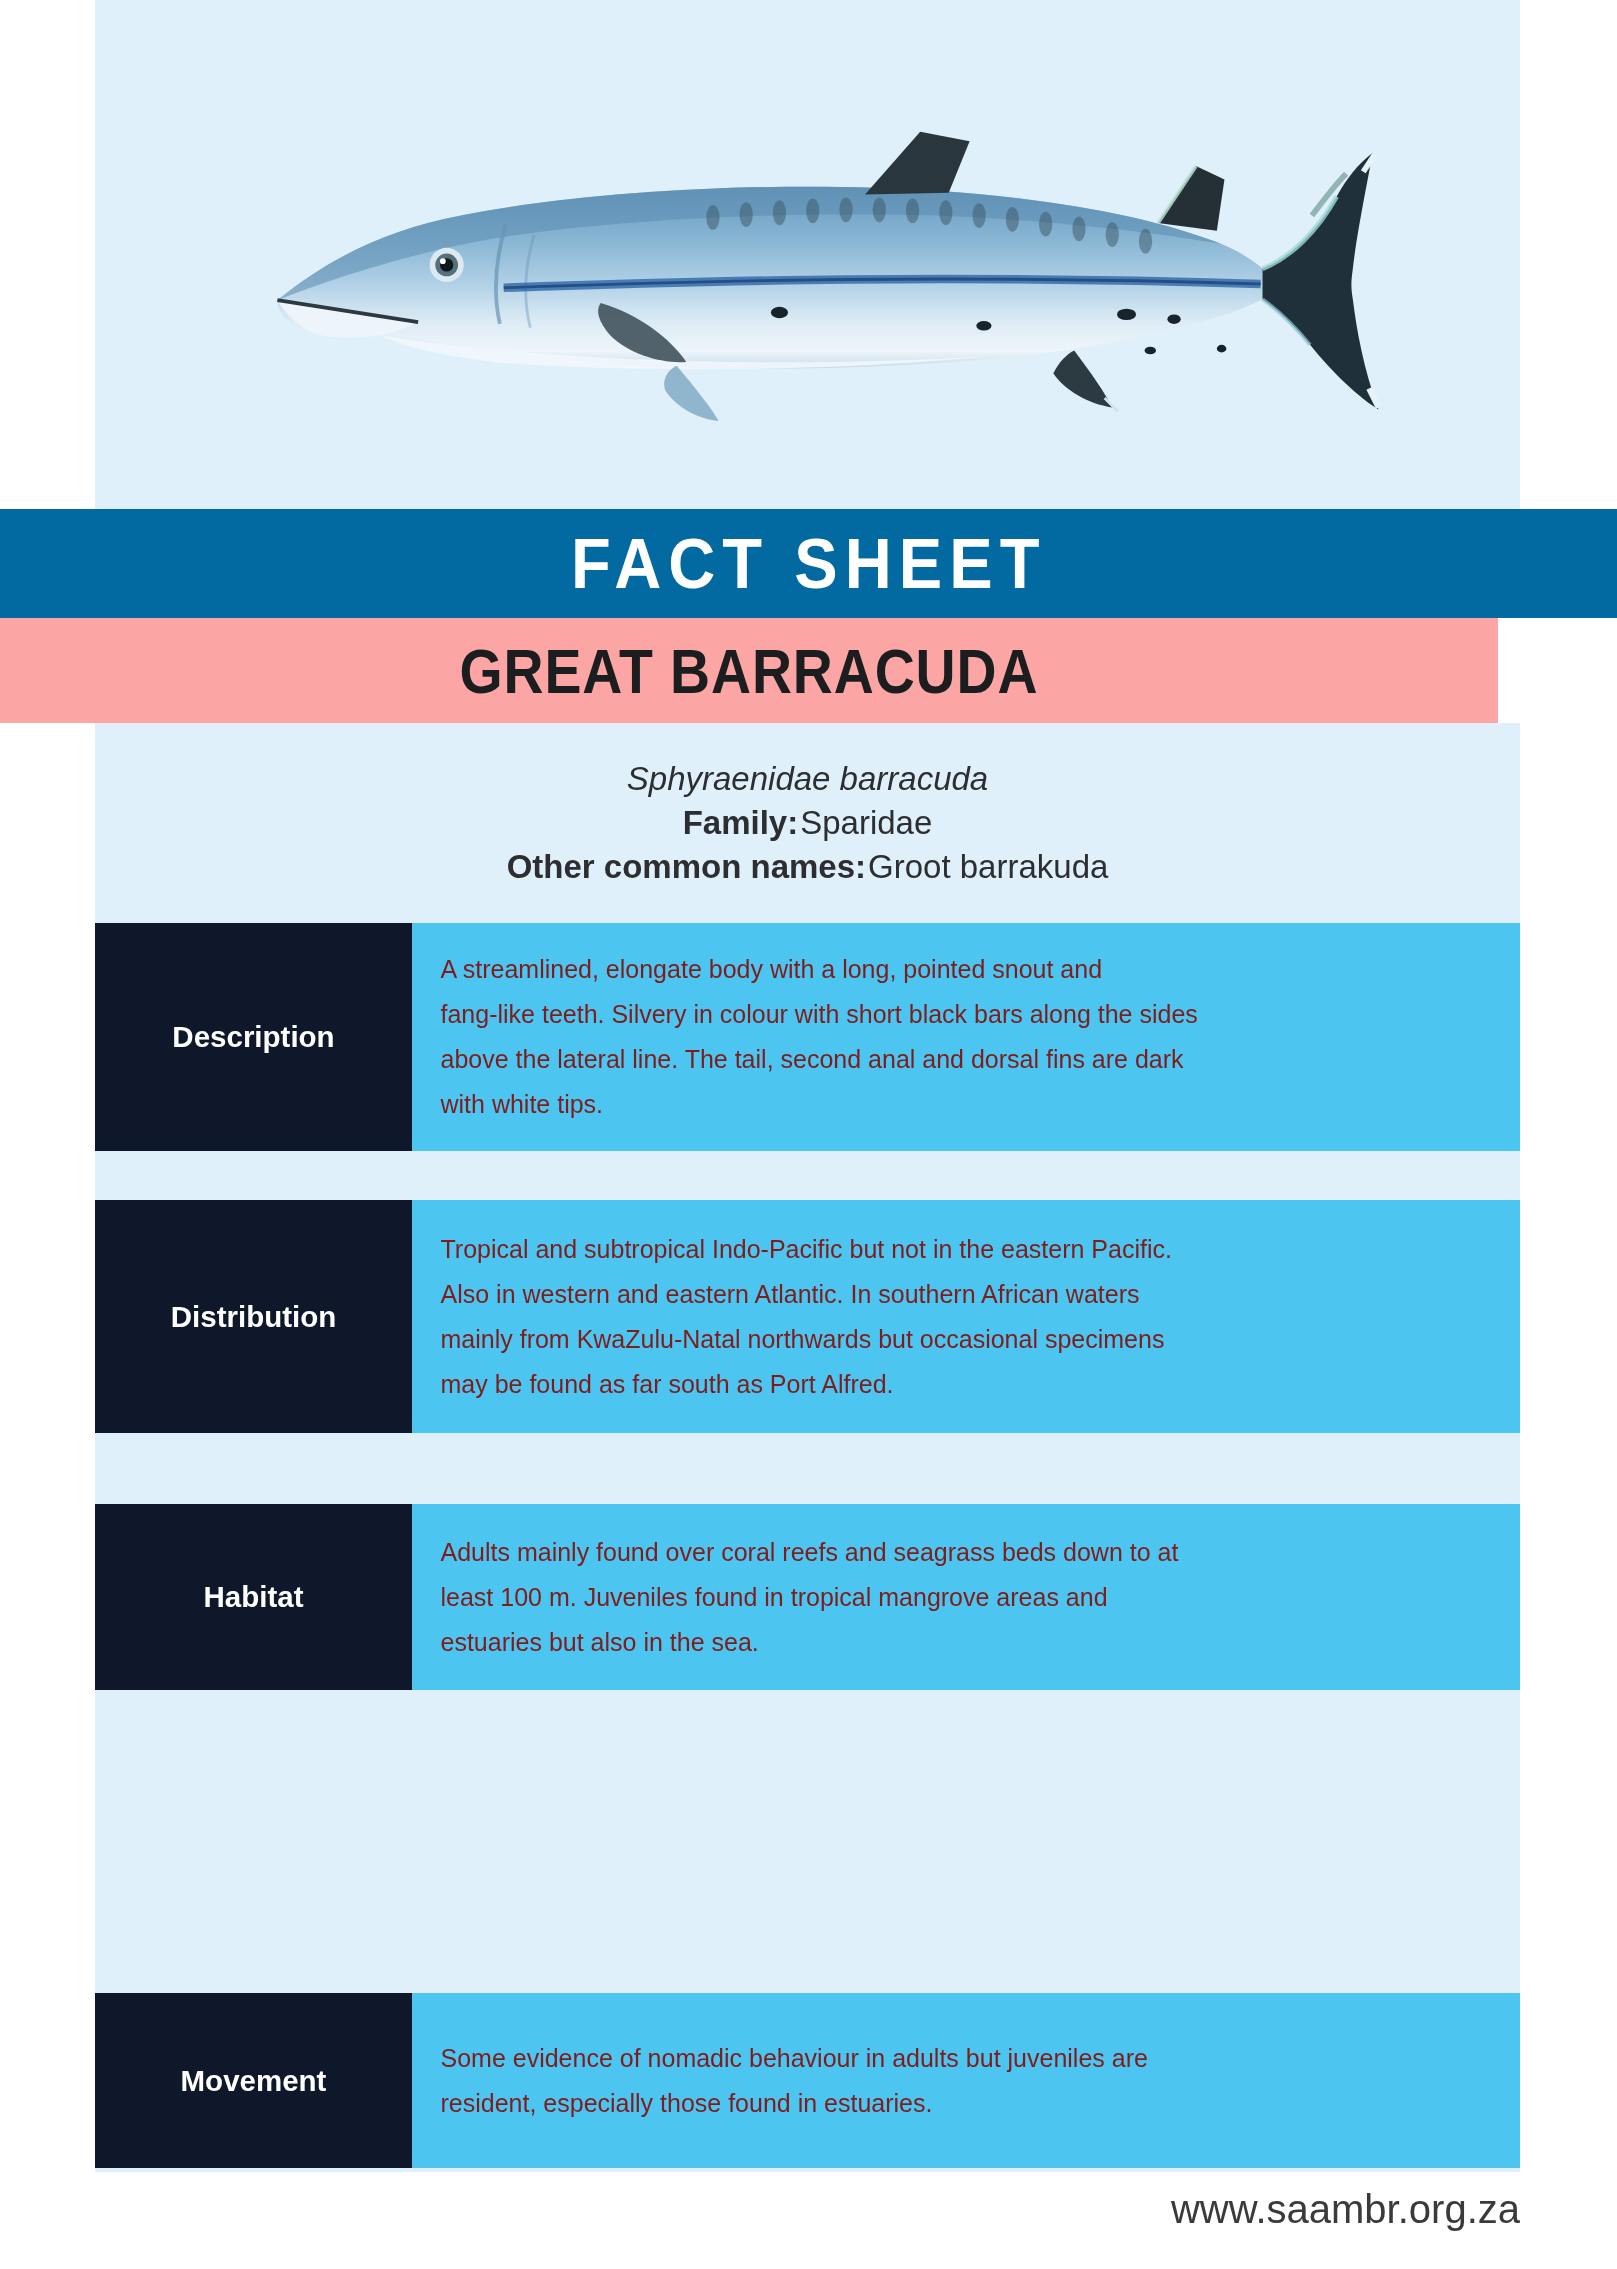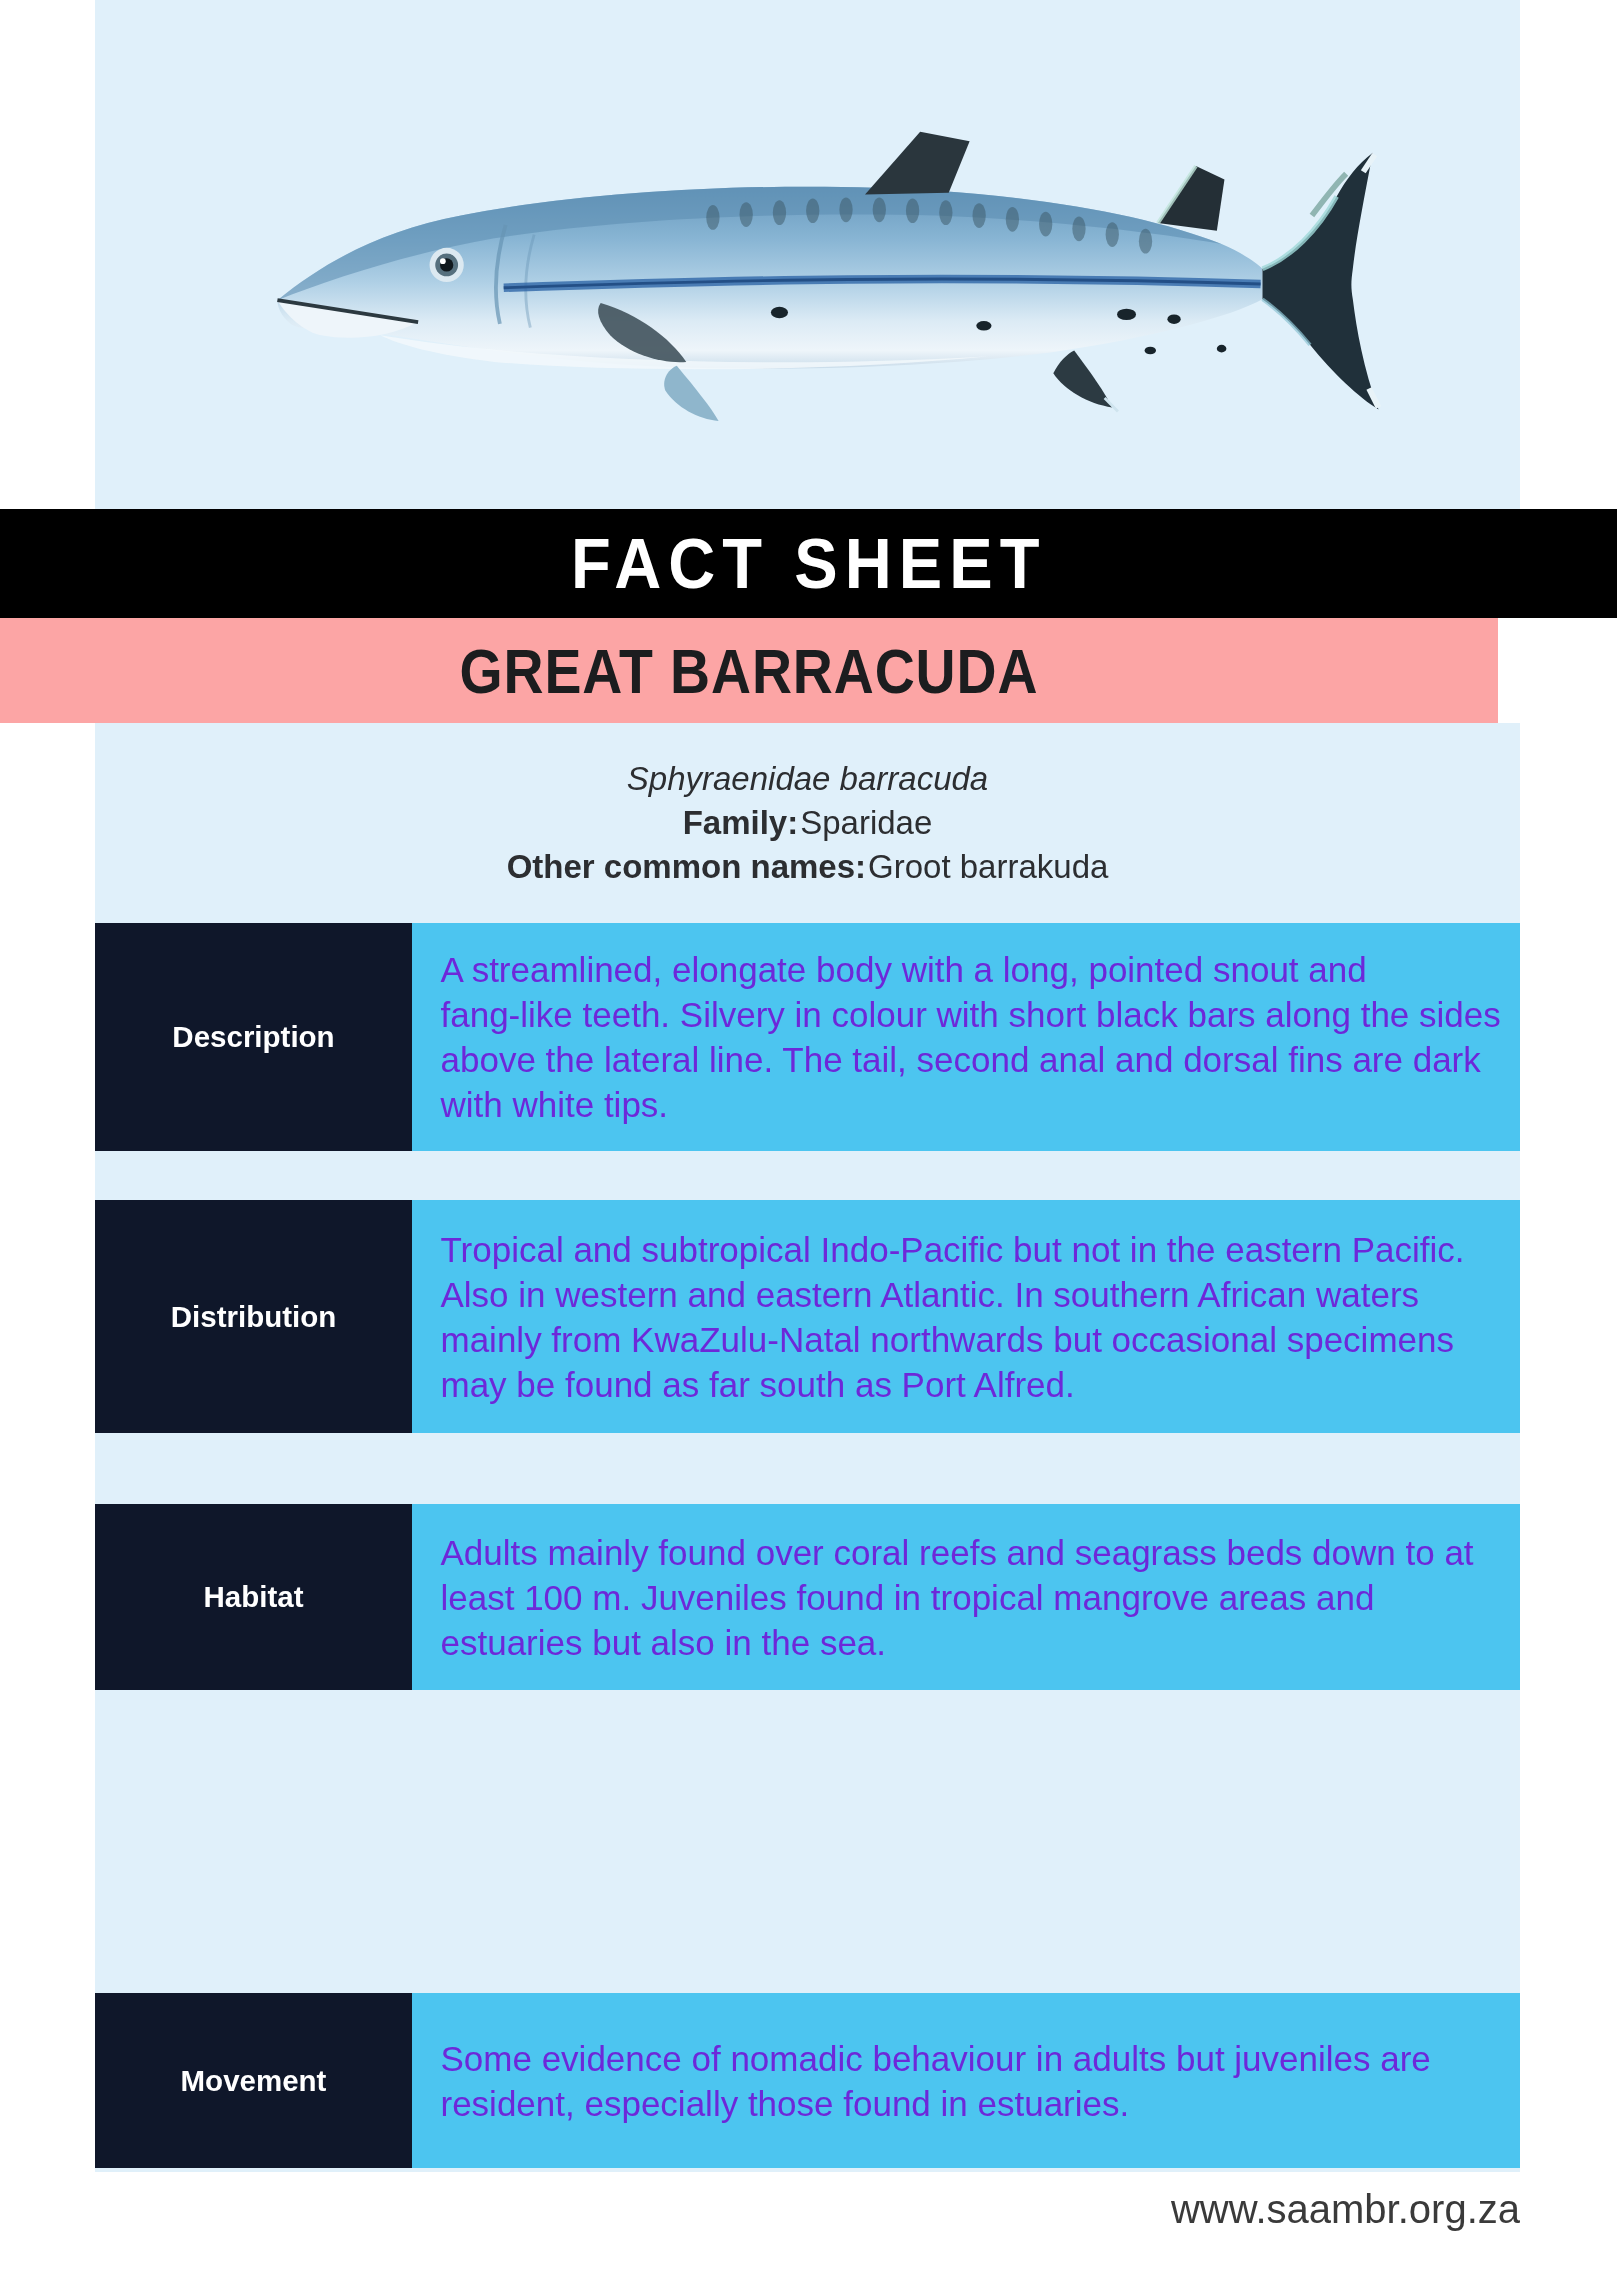--- a/index.html
+++ b/index.html
@@ -5,21 +5,21 @@
   html,body{margin:0;padding:0;background:#ffffff;}
   .page{
     position:relative;width:1618px;height:2269px;background:#ffffff;overflow:hidden;
     font-family:"Liberation Sans", sans-serif;
   }
   
   .fish-panel{position:absolute;left:95px;top:0;width:1425px;height:509px;background:#e0f0fa;}
   .fish-svg{position:absolute;left:171px;top:124px;width:1122px;height:319px;}
   
   .banner-fact{
-    position:absolute;left:0;top:509px;width:1618px;height:109px;background:#000000;
+    position:absolute;left:0;top:509px;width:1618px;height:109px;background:#0369a1;
     display:flex;align-items:center;justify-content:center;
   }
   .banner-fact .txt{
     color:#ffffff;font-weight:bold;font-size:70px;letter-spacing:7.6px;
     transform:scaleX(.93);white-space:nowrap;
   }
   .banner-species{
     position:absolute;left:0;top:618px;width:1498px;height:105px;background:#fca5a5;
     display:flex;align-items:center;justify-content:center;
   }
@@ -48,21 +48,21 @@
   .fact-label{
     width:317px;flex:0 0 317px;background:#0f172a;color:#ffffff;
     display:flex;align-items:center;justify-content:center;
     font-weight:bold;font-size:29.5px;
   }
   .fact-text{
     flex:1;background:#4cc5f0;display:flex;align-items:center;
     padding-left:28.5px;padding-right:17px;
   }
   .fact-text .txt{
-    font-size:35px;line-height:45px;color:#6d28d9;white-space:pre-line;
+    font-size:25px;line-height:45px;color:#7f1d1d;white-space:pre-line;
   }
   
   .footer-url{
     position:absolute;right:98px;top:2184px;height:51px;
     font-size:40px;color:#3a3a3a;display:flex;align-items:center;
   }
 </style>
 </head>
 <body>
 

